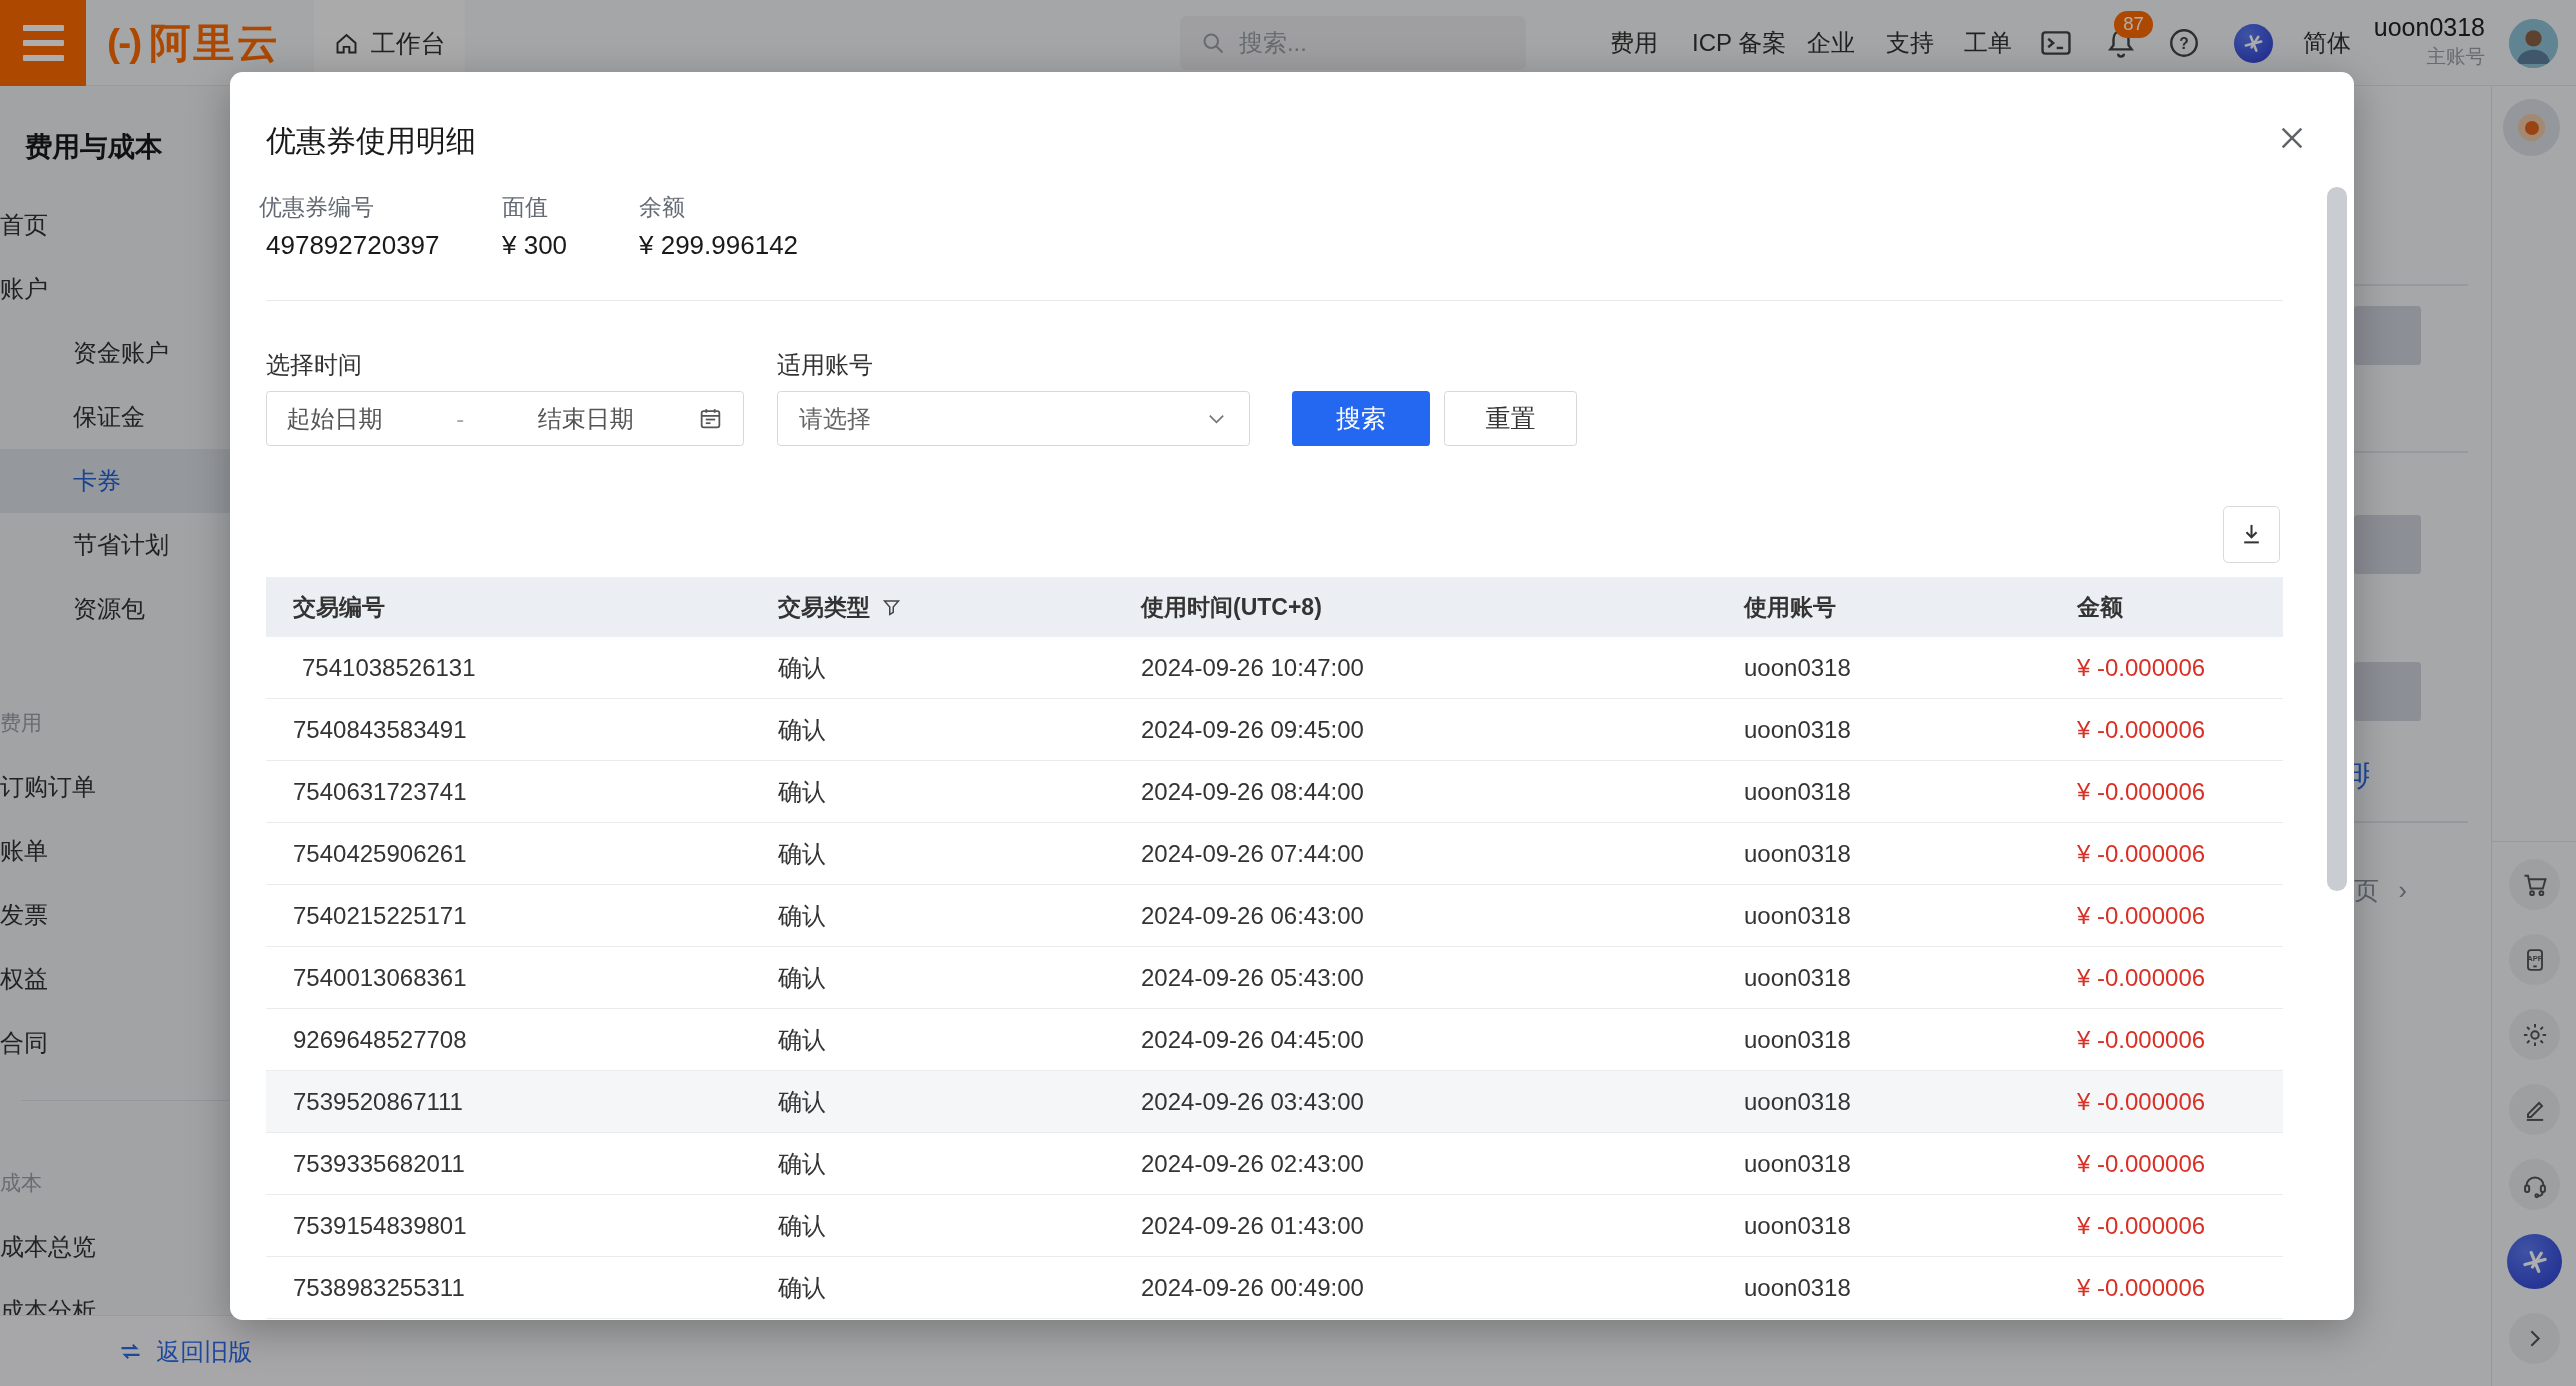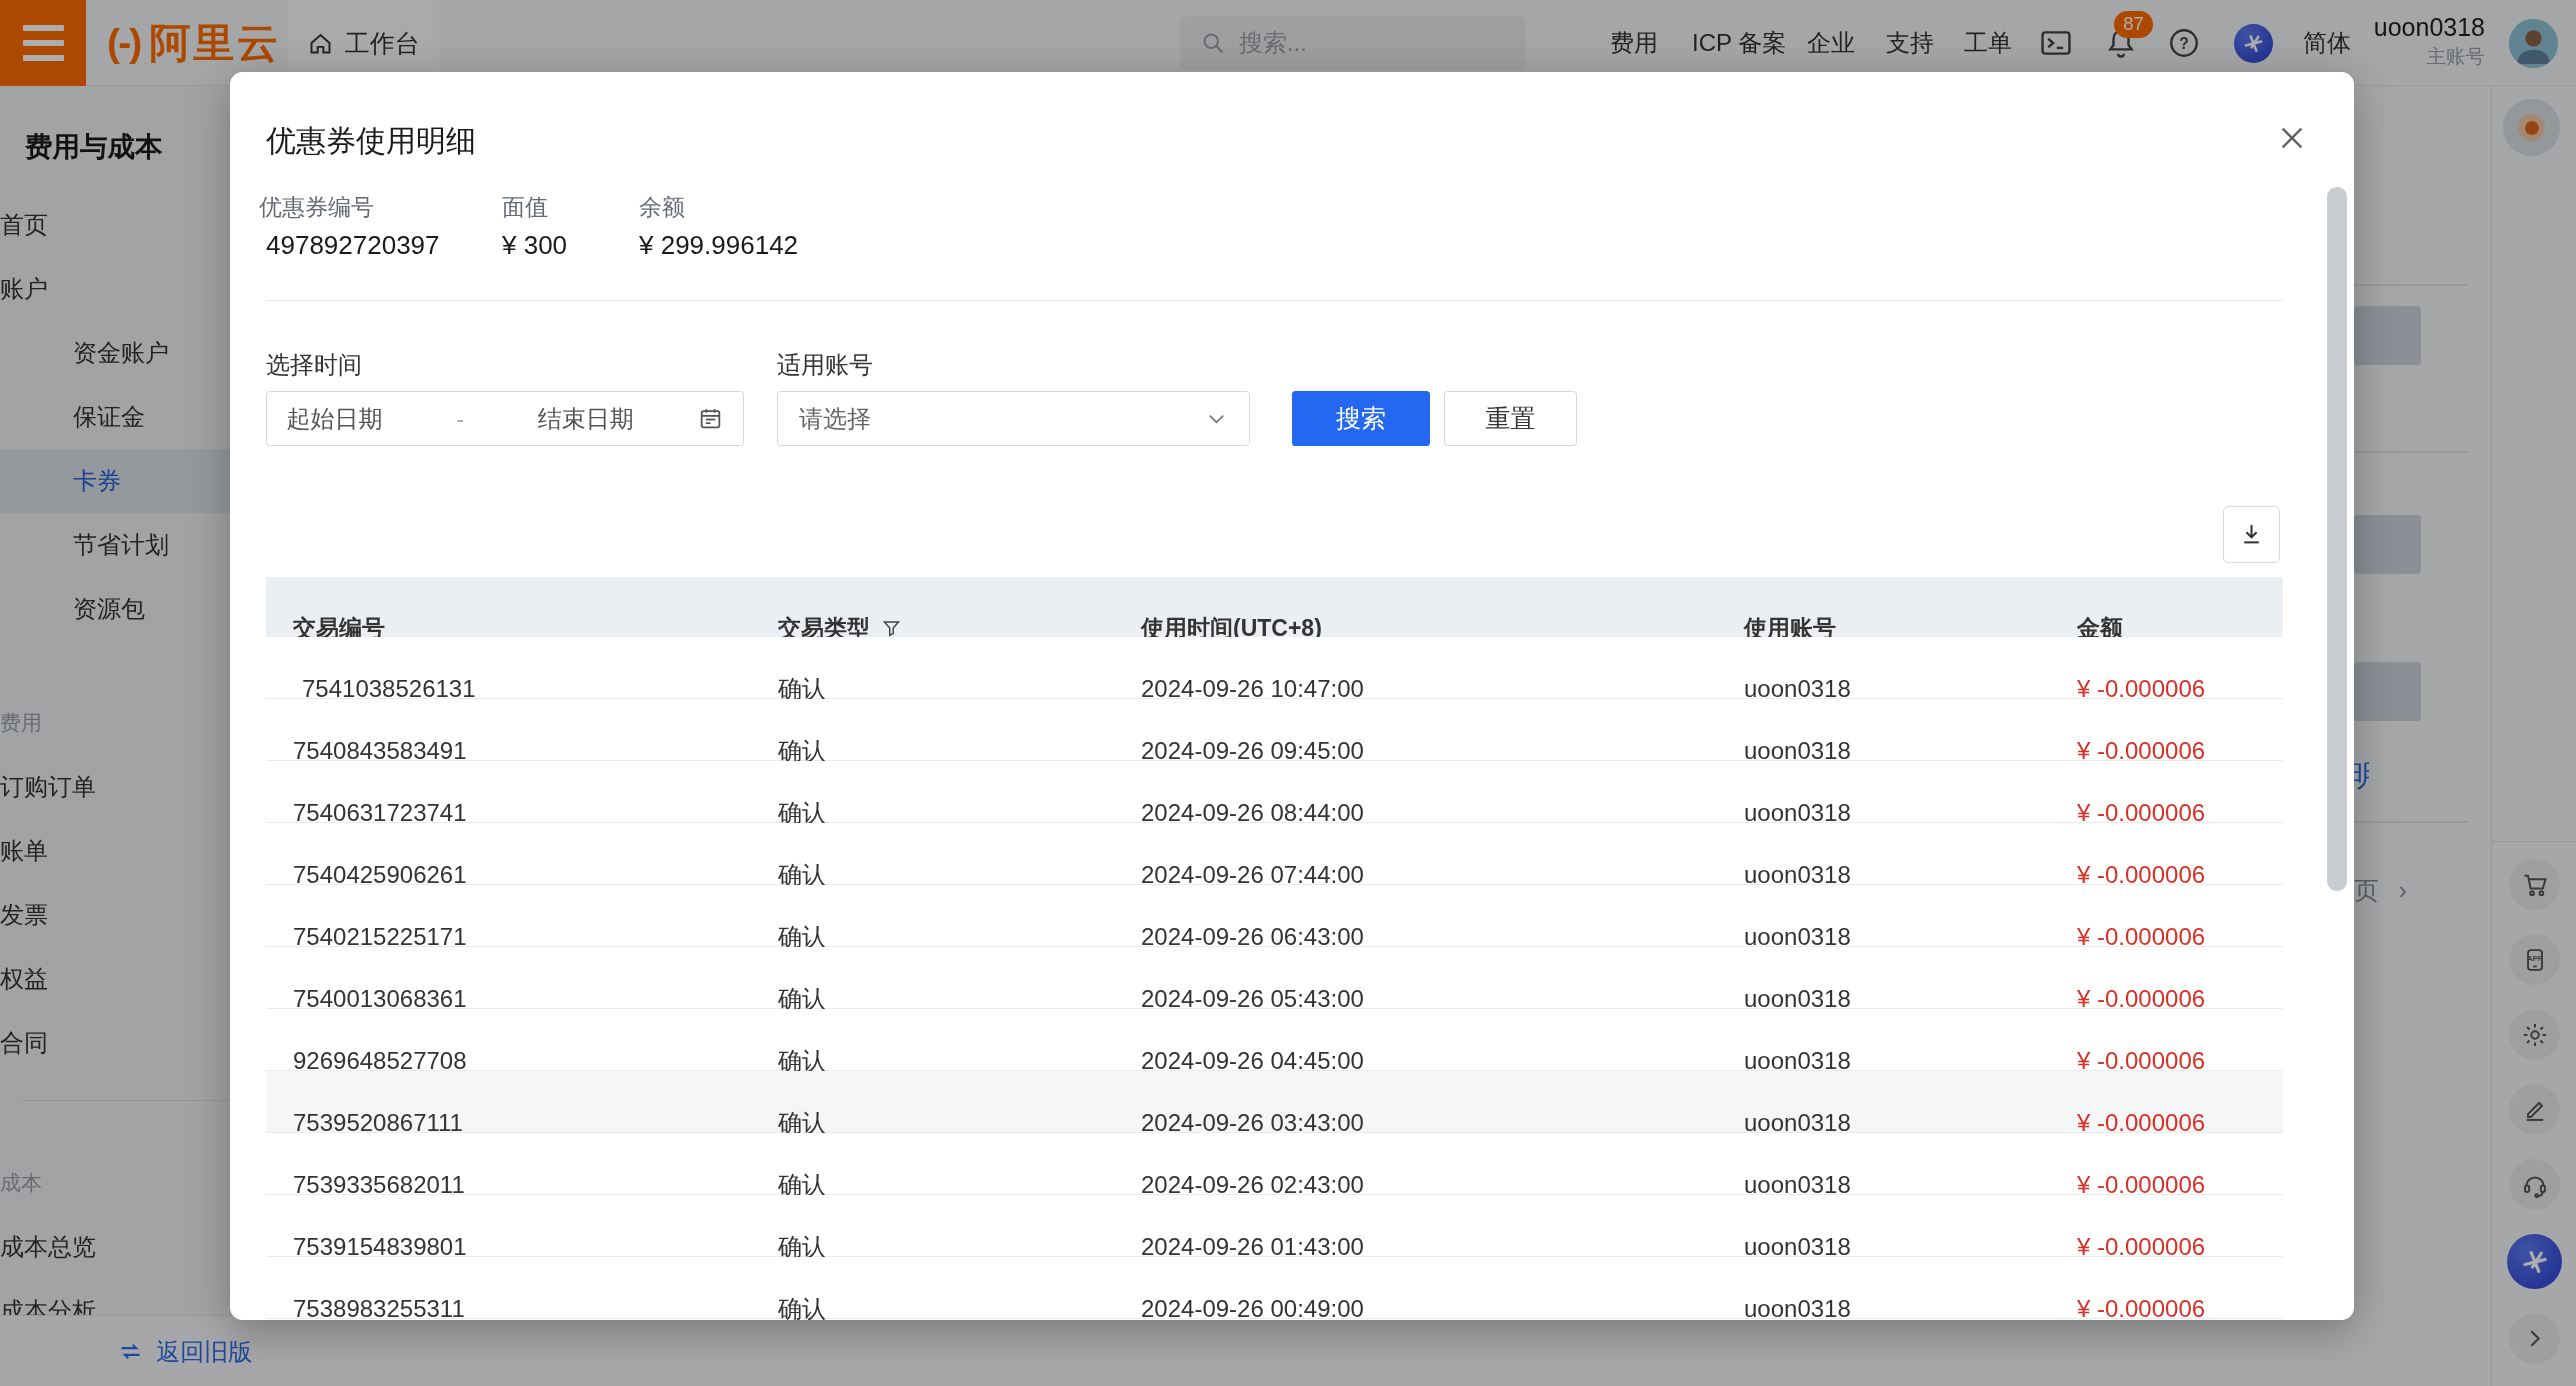--- a/index.html
+++ b/index.html
@@ -6,21 +6,21 @@
   html,body { width:2576px; height:1387px; overflow:hidden; }
   body { font-family:"Liberation Sans","DejaVu Sans",sans-serif; background:#f4f5f7; position:relative; color:#333; }
 
   
   .topnav { position:absolute; left:0; top:0; width:2576px; height:86px; background:#f4f5f6; border-bottom:0.9px solid #e3e4e6; z-index:10; }
   .hamburger { position:absolute; left:0; top:0; width:86px; height:86px; background:#ff6a00; display:flex; flex-direction:column; justify-content:center; align-items:center; gap:9.8px; cursor:pointer; }
   .hamburger i { display:block; width:41px; height:5.3px; background:#fff; border-radius:0.9px; }
   .logo { position:absolute; left:107px; top:0; height:86px; display:flex; align-items:center; gap:9px; color:#ff6a00; }
   .logo .mark { font-size:39px; font-weight:700; letter-spacing:-1.8px; }
   .logo .name { font-size:41px; font-weight:700; letter-spacing:2.7px; }
-  .workbench { position:absolute; left:288px; top:0; height:86px; width:151px; background:#fbfbfc; display:flex; align-items:center; justify-content:center; gap:10.7px; font-size:25px; color:#333; cursor:pointer; }
+  .workbench { position:absolute; left:314px; top:0; height:86px; width:151px; background:#fbfbfc; display:flex; align-items:center; justify-content:center; gap:10.7px; font-size:25px; color:#333; cursor:pointer; }
   .searchbox { position:absolute; left:1180px; top:16px; width:346px; height:54px; background:#eaebee; border-radius:7px; display:flex; align-items:center; padding-left:19.5px; gap:12.4px; color:#9aa0a6; }
   .searchbox .ph { font-size:24px; }
   .nav-item { position:absolute; top:0; height:86px; display:flex; align-items:center; font-size:24px; color:#333; cursor:pointer; white-space:nowrap; }
   .nav-ico { position:absolute; top:0; height:86px; display:flex; align-items:center; justify-content:center; color:#444; cursor:pointer; }
   .badge { position:absolute; left:2114px; top:10.7px; min-width:39px; height:27px; background:#ff6a00; border-radius:13.3px; color:#fff; font-size:18.6px; display:flex; align-items:center; justify-content:center; padding:0 7px; z-index:11; }
   .blue-orb { width:39px; height:39px; border-radius:50%; background:radial-gradient(circle at 35% 30%, #5d7bf0, #2b3ed6); display:flex; align-items:center; justify-content:center; color:#fff; }
   .user-block { position:absolute; right:91px; top:12.4px; text-align:right; line-height:1.25; }
   .user-name { font-size:25px; color:#222; }
   .user-type { font-size:19.5px; color:#9aa0a6; }
   .avatar { position:absolute; left:2509px; top:18.6px; width:49px; height:49px; border-radius:50%; background:#8fc3d9; overflow:hidden; cursor:pointer; }
@@ -66,21 +66,21 @@
   .btn { position:absolute; top:319px; height:55px; border-radius:3.6px; font-size:25px; display:flex; align-items:center; justify-content:center; cursor:pointer; }
   .btn-primary { left:1062px; width:138px; background:#2468f2; color:#fff; }
   .btn-plain { left:1214px; width:133px; background:#fff; color:#333; border:0.9px solid #d5d7db; }
   .dl-btn { position:absolute; left:1993px; top:434px; width:57px; height:57px; border:0.9px solid #d9d9d9; border-radius:5.3px; display:flex; align-items:center; justify-content:center; color:#333; cursor:pointer; background:#fff; }
 
   
   .tbl { position:absolute; left:36px; top:505px; width:2017px; }
   .tbl-head { position:relative; height:60px; background:#ebeef3; }
   .tbl-row { position:relative; height:62px; border-bottom:0.9px solid #ebebeb; background:#fff; }
   .tbl-row.alt { background:#f5f6f7; }
-  .cell { position:absolute; top:0; height:100%; display:flex; align-items:center; font-size:24px; color:#333; white-space:nowrap;margin-top:21px; }
+  .cell { position:absolute; top:0; height:100%; display:flex; align-items:center; font-size:24px; color:#333; white-space:nowrap; }
   .tbl-head .cell { font-size:23px; font-weight:600; }
   .cell.amount { color:#d93026; }
   .funnel { margin-left:10.7px; color:#444; display:flex; }
 
   .scroll-thumb { position:absolute; left:2097px; top:115px; width:19.5px; height:704px; border-radius:9.8px; background:#c9ccd0; cursor:pointer; }
 
   svg { display:block; }
 </style>
 </head>
 <body>

